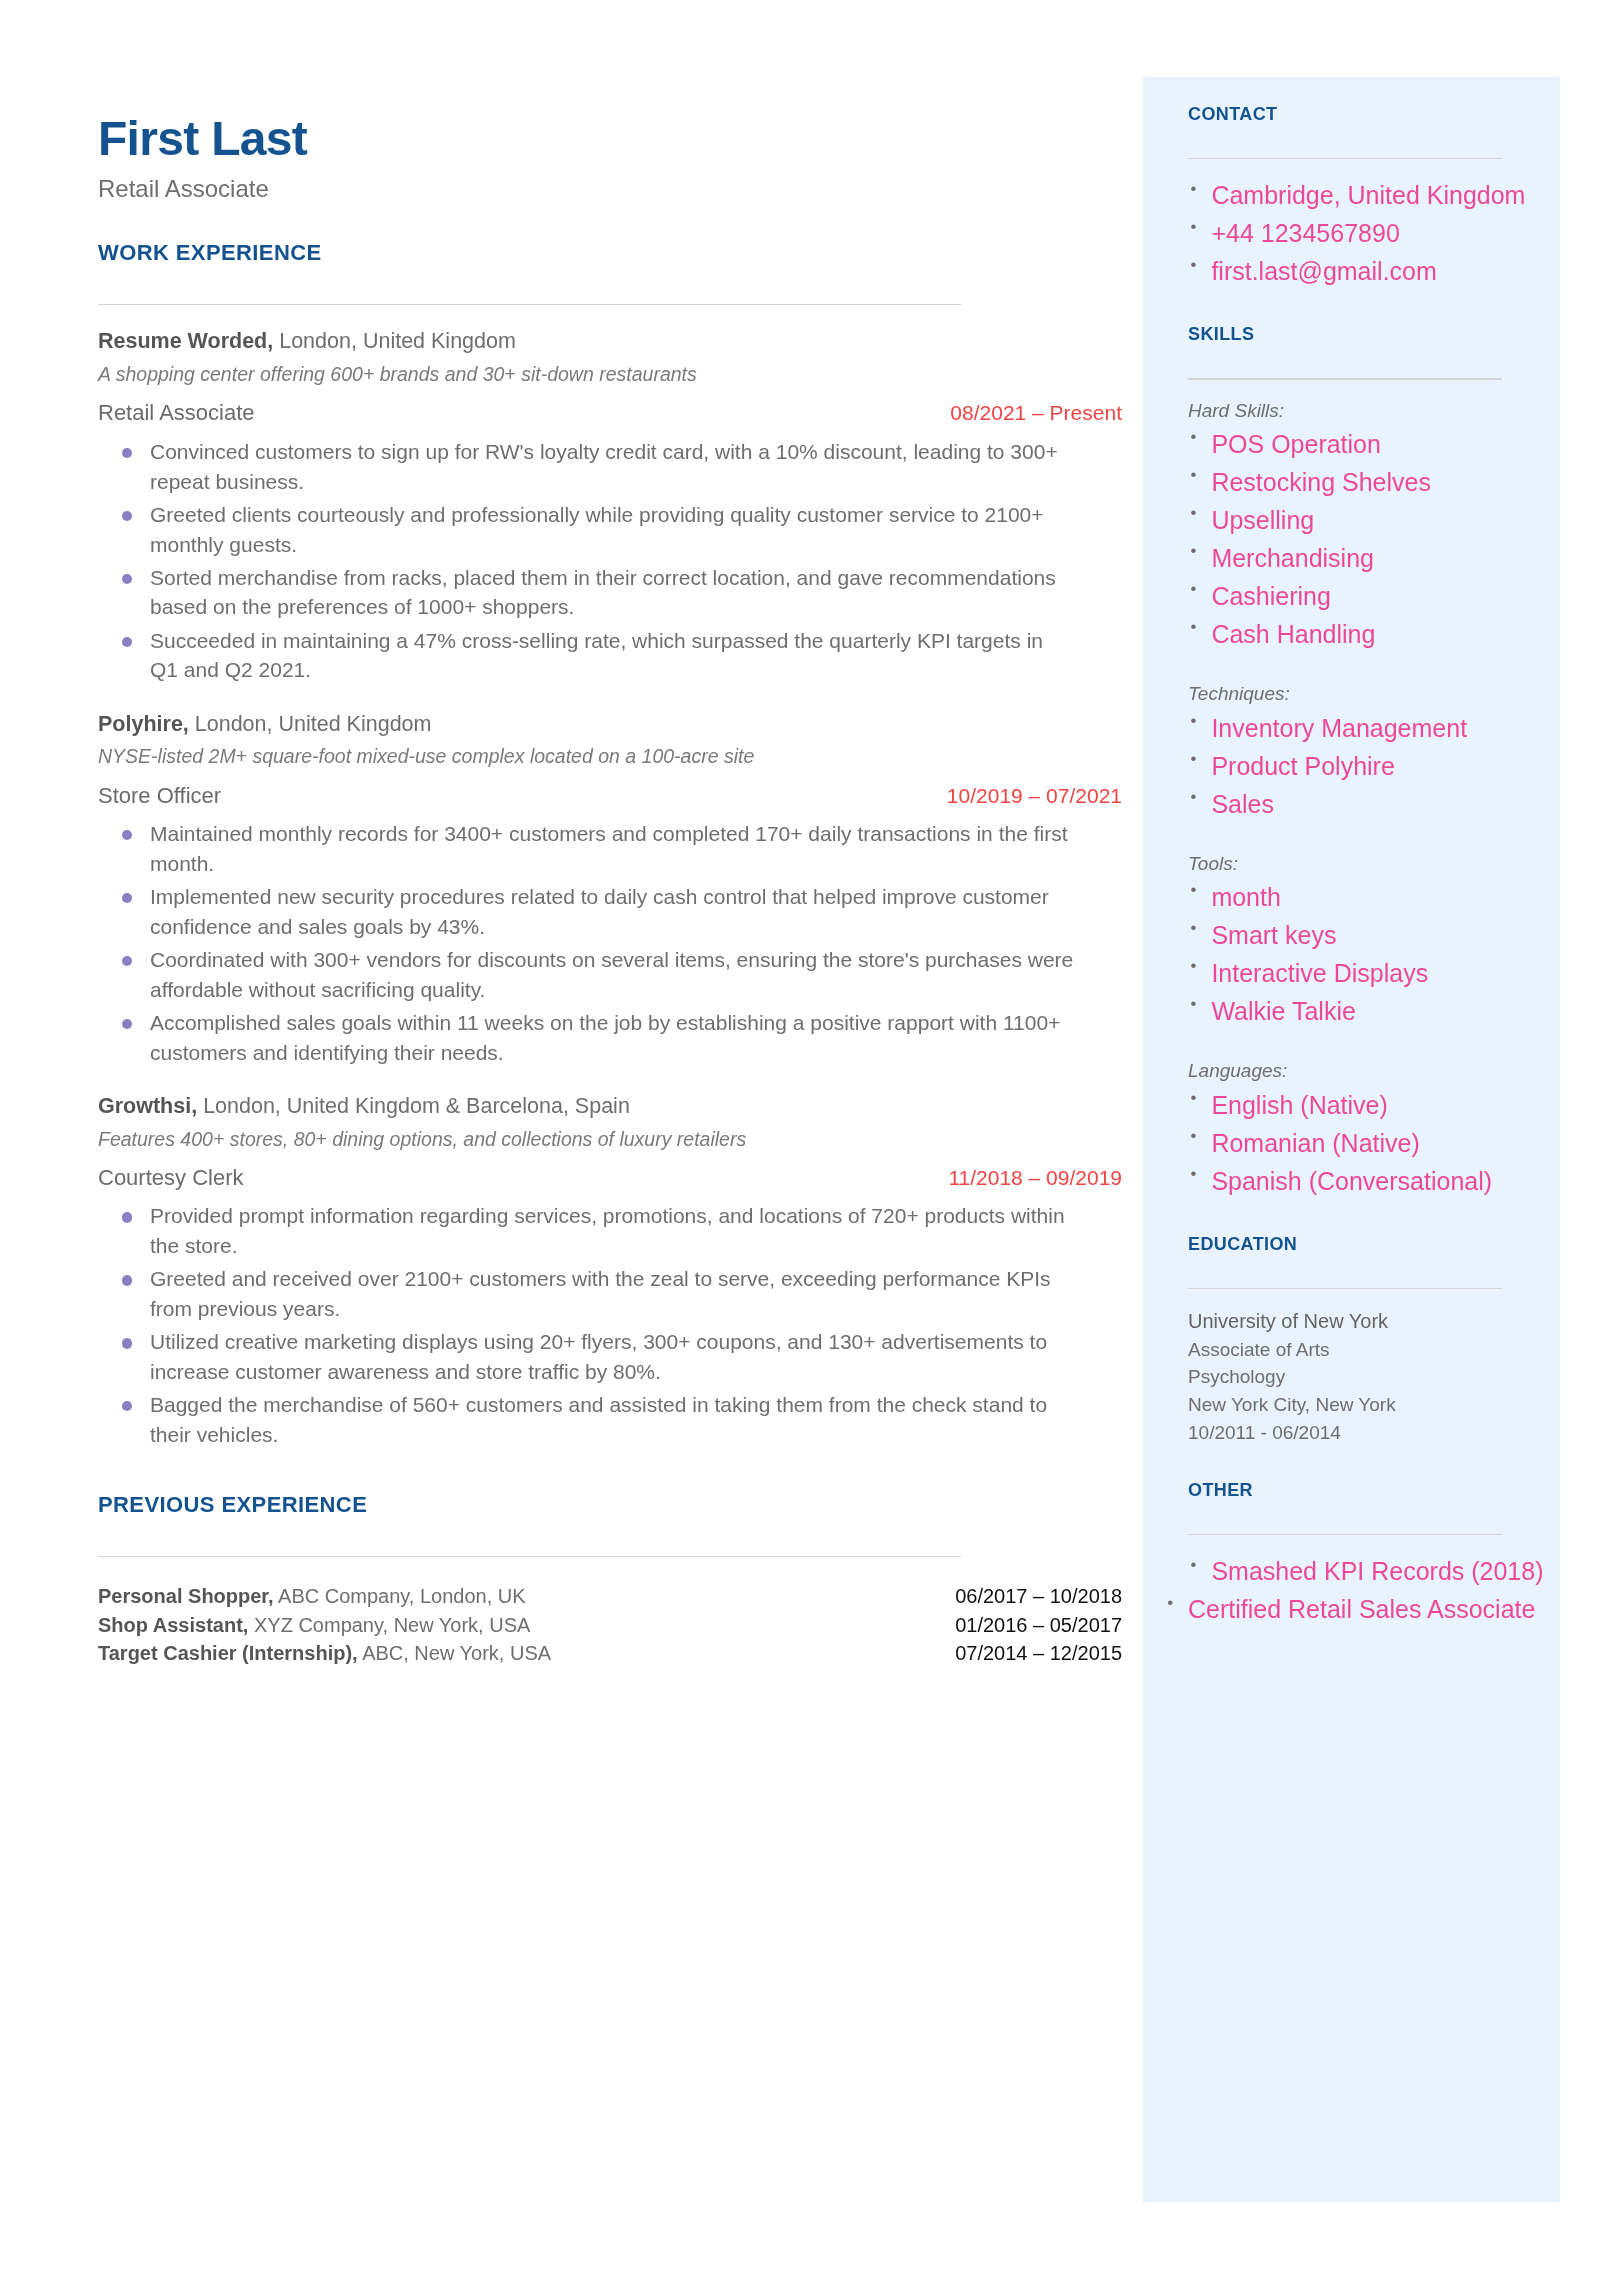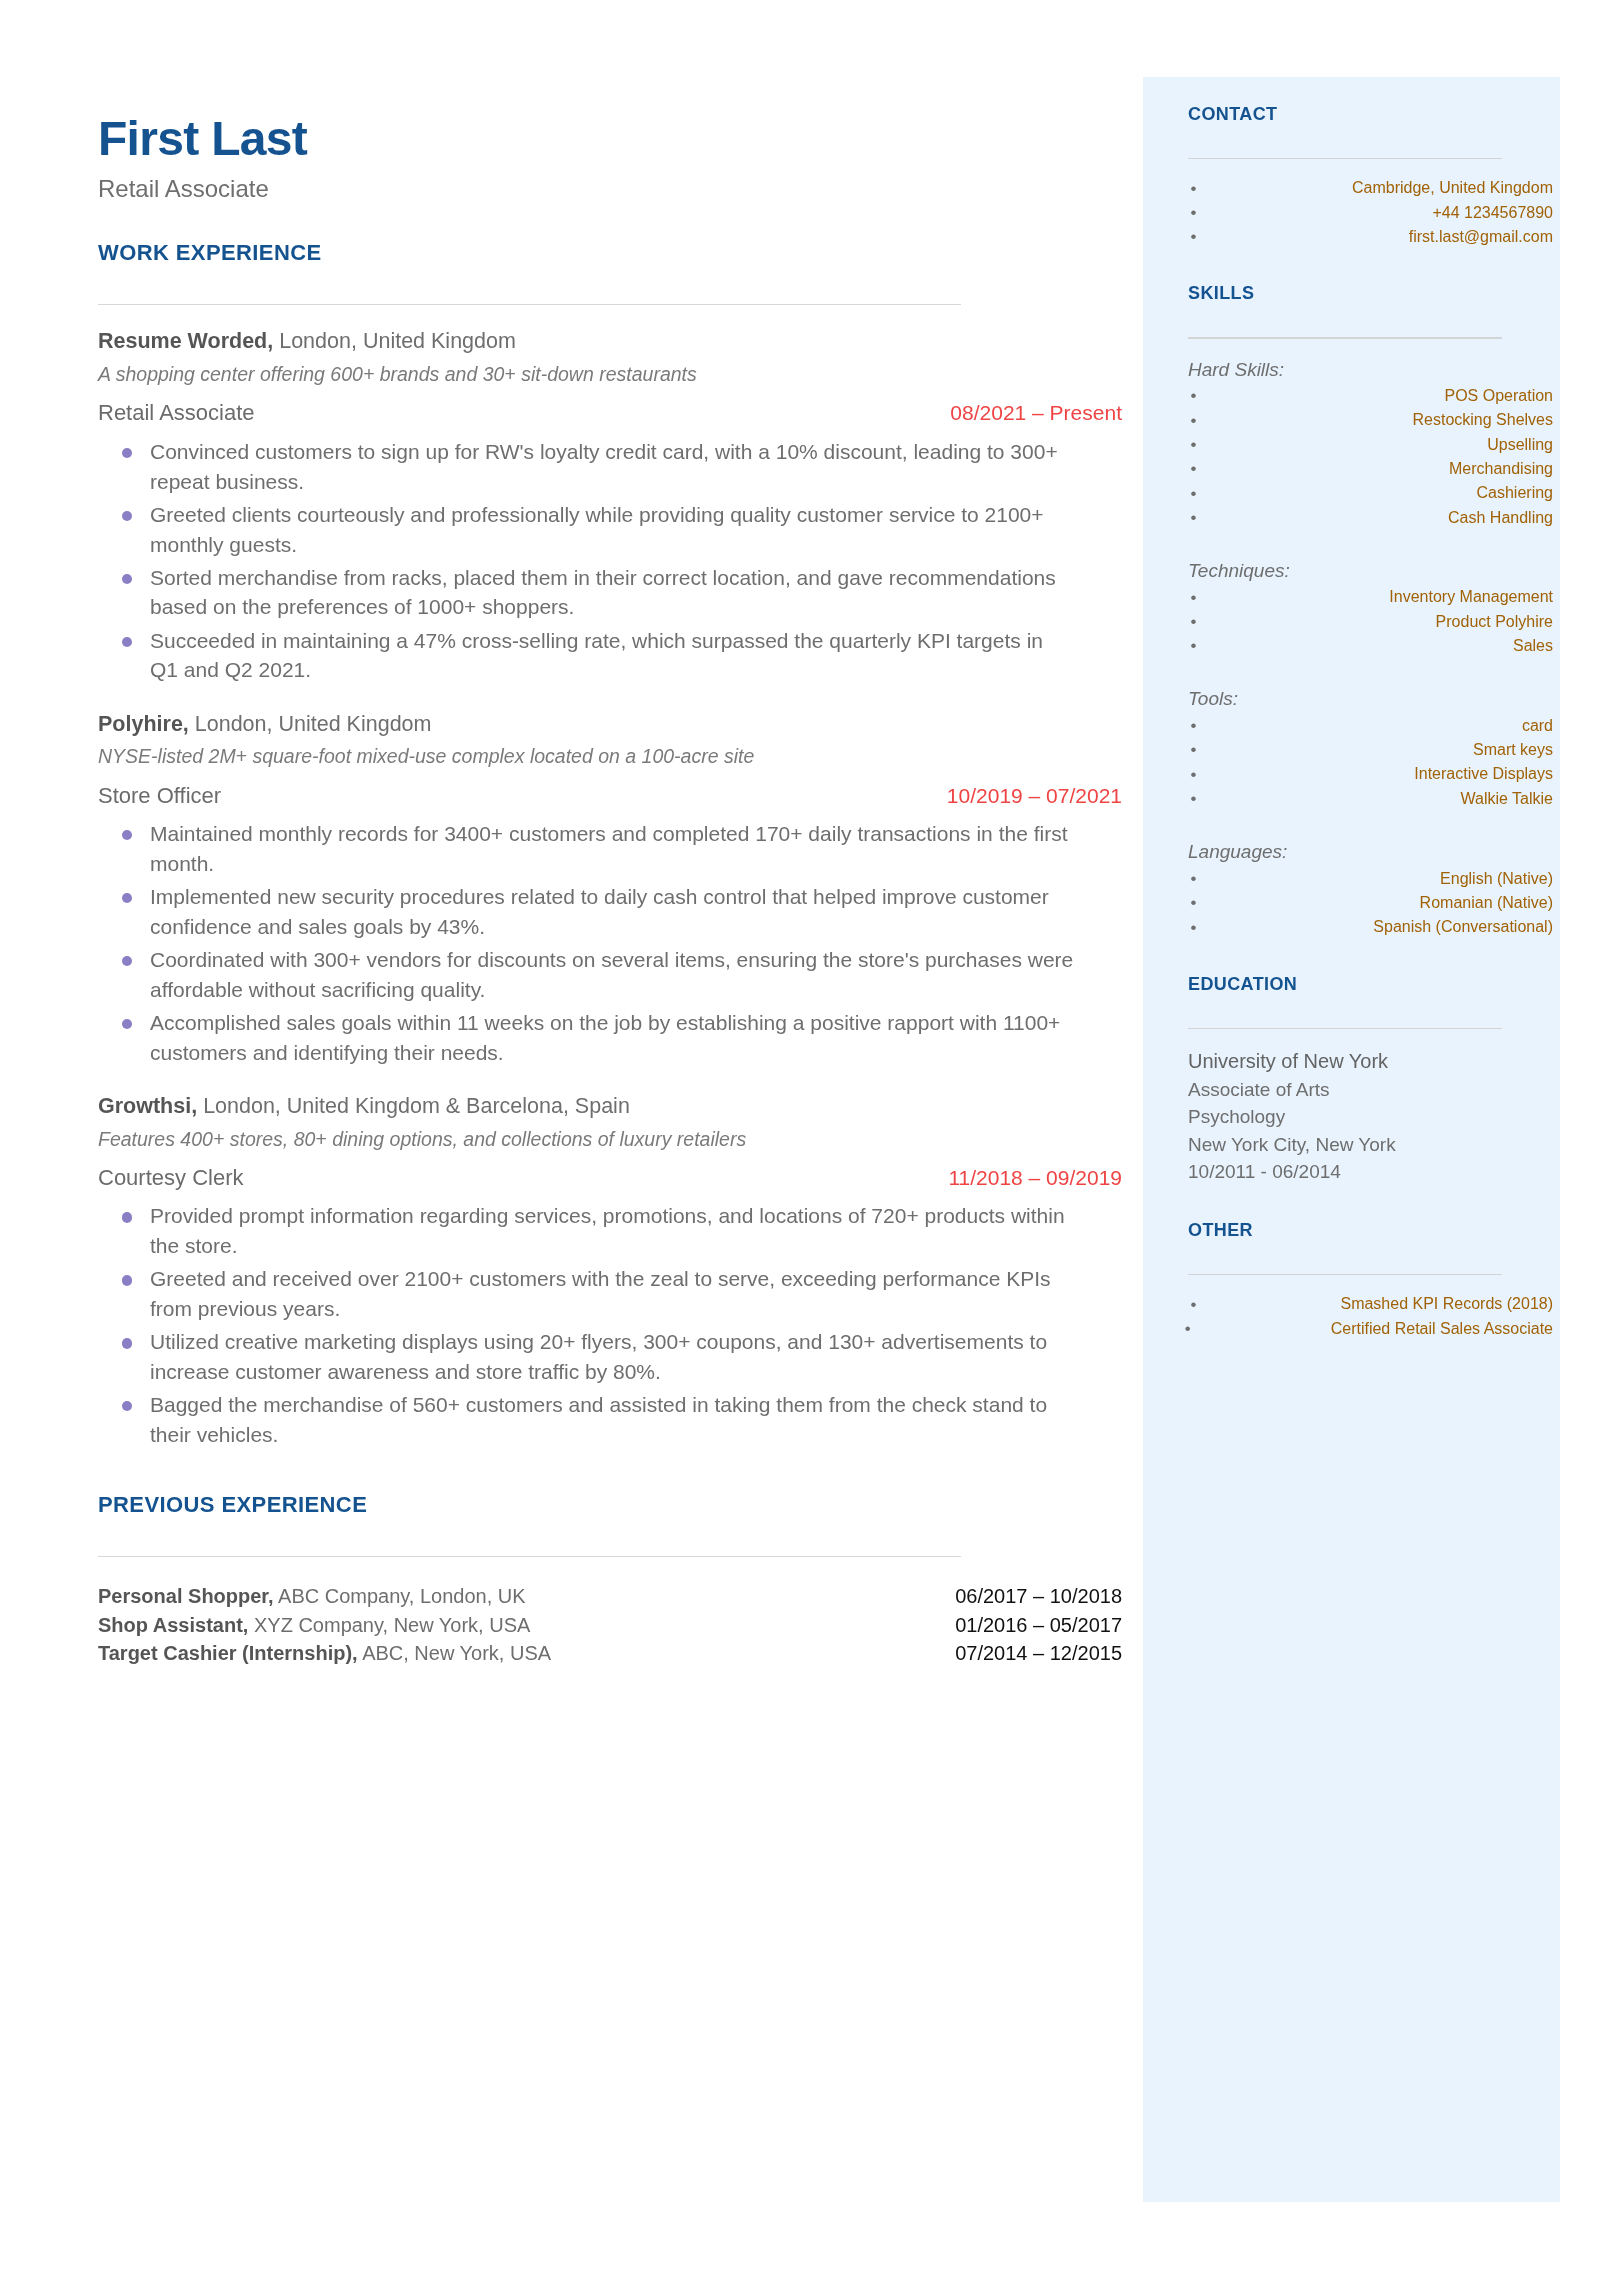--- a/index.html
+++ b/index.html
@@ -148,24 +148,23 @@
     margin: 0;
   }
   ul.side-list {
     list-style: none;
     margin: 0;
     padding: 0;
   }
   ul.side-list li {
     position: relative;
     padding-left: 23.4px;
-    font-size: 16px;
-    color: #a16207;
+    font-size: 25px;
+    color: #ec4899;
     line-height: 1.52;
-    text-align: right;
   }
   ul.side-list li::before {
     content: "\2022";
     position: absolute;
     left: 2.6px;
     top: -0.7px;
     color: #6e6e6e;
     font-size: 17px;
   }
   .side-cat {
@@ -301,21 +300,21 @@
   <div class="side-cat">Techniques:</div>
   <ul class="side-list">
     <li>Inventory Management</li>
     <li>Product Polyhire</li>
     <li>Sales</li>
   </ul>
 
   <div style="height:27px"></div>
   <div class="side-cat">Tools:</div>
   <ul class="side-list">
-    <li>card</li>
+    <li>month</li>
     <li>Smart keys</li>
     <li>Interactive Displays</li>
     <li>Walkie Talkie</li>
   </ul>
 
   <div style="height:27px"></div>
   <div class="side-cat">Languages:</div>
   <ul class="side-list">
     <li>English (Native)</li>
     <li>Romanian (Native)</li>

